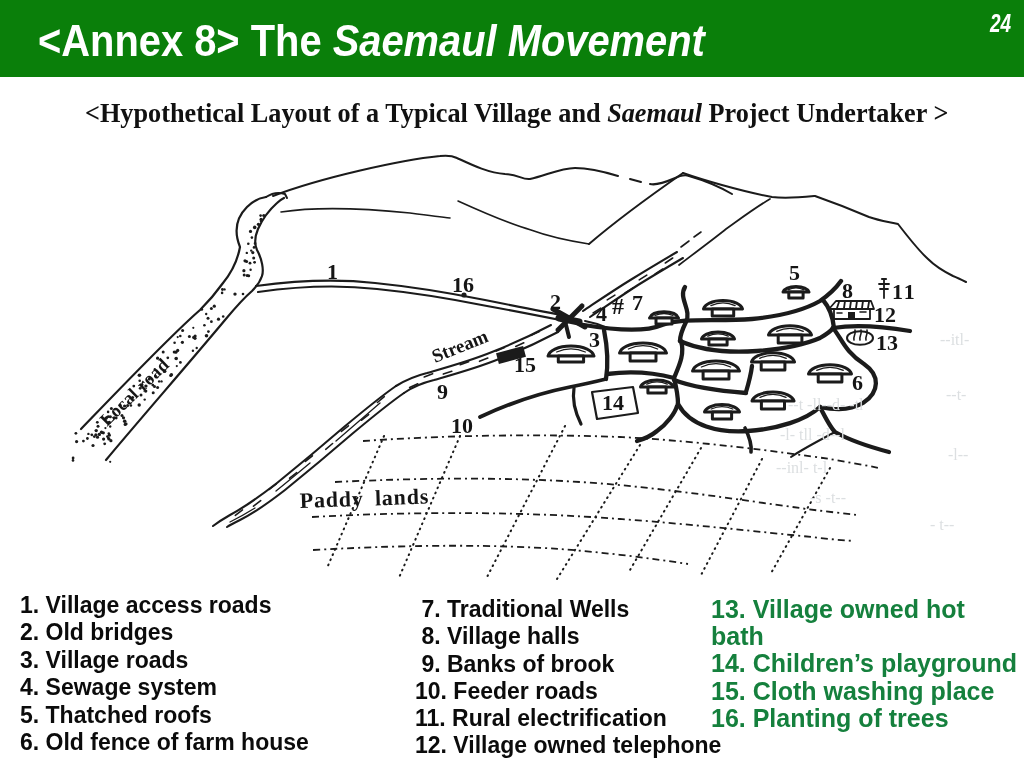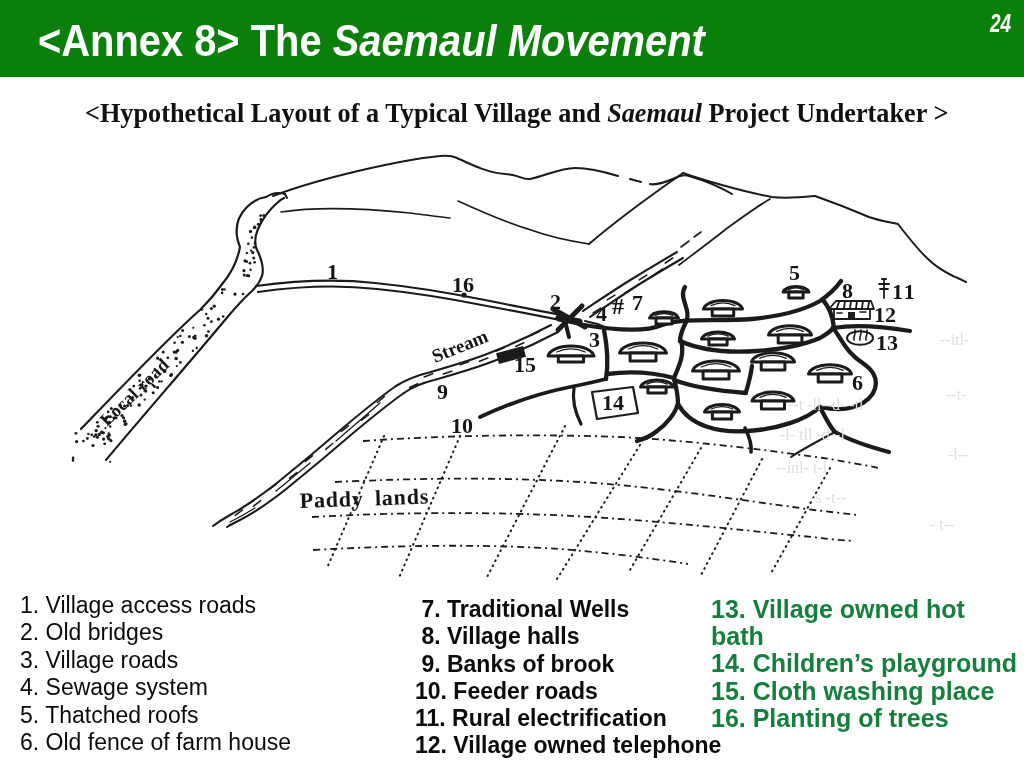--- a/index.html
+++ b/index.html
@@ -442,21 +442,21 @@
 <text x="780" y="440">-l- tll -d--l</text>
 <text x="776" y="473">--inl- t-l</text>
 <text x="810" y="503">-s -t--</text>
 <text x="940" y="345">--itl-</text>
 <text x="946" y="400">--t-</text>
 <text x="948" y="460">-l--</text>
 <text x="930" y="530">- t--</text>
 </g>
 </svg>
 
-<div class="abs" style="left:20px;top:592px;font-weight:normal;font-size:23px;line-height:27.4px;color:#0b0b0b;">
+<div class="abs" style="left:20px;top:592px;font-weight:bold;font-size:23px;line-height:27.4px;color:#0b0b0b;">
 1. Village access roads<br>
 2. Old bridges<br>
 3. Village roads<br>
 4. Sewage system<br>
 5. Thatched roofs<br>
 6. Old fence of farm house
 </div>
 
 <div class="abs" style="left:371px;top:596px;font-weight:bold;font-size:23px;line-height:27.3px;color:#0b0b0b;margin-left:44px;">
 &nbsp;7. Traditional Wells<br>

